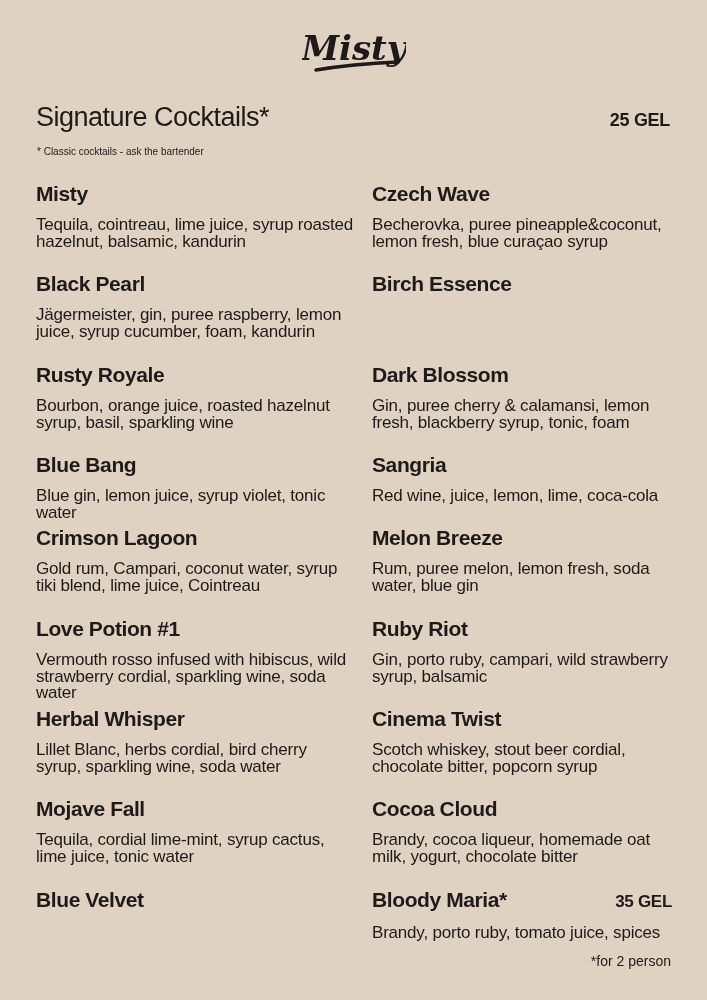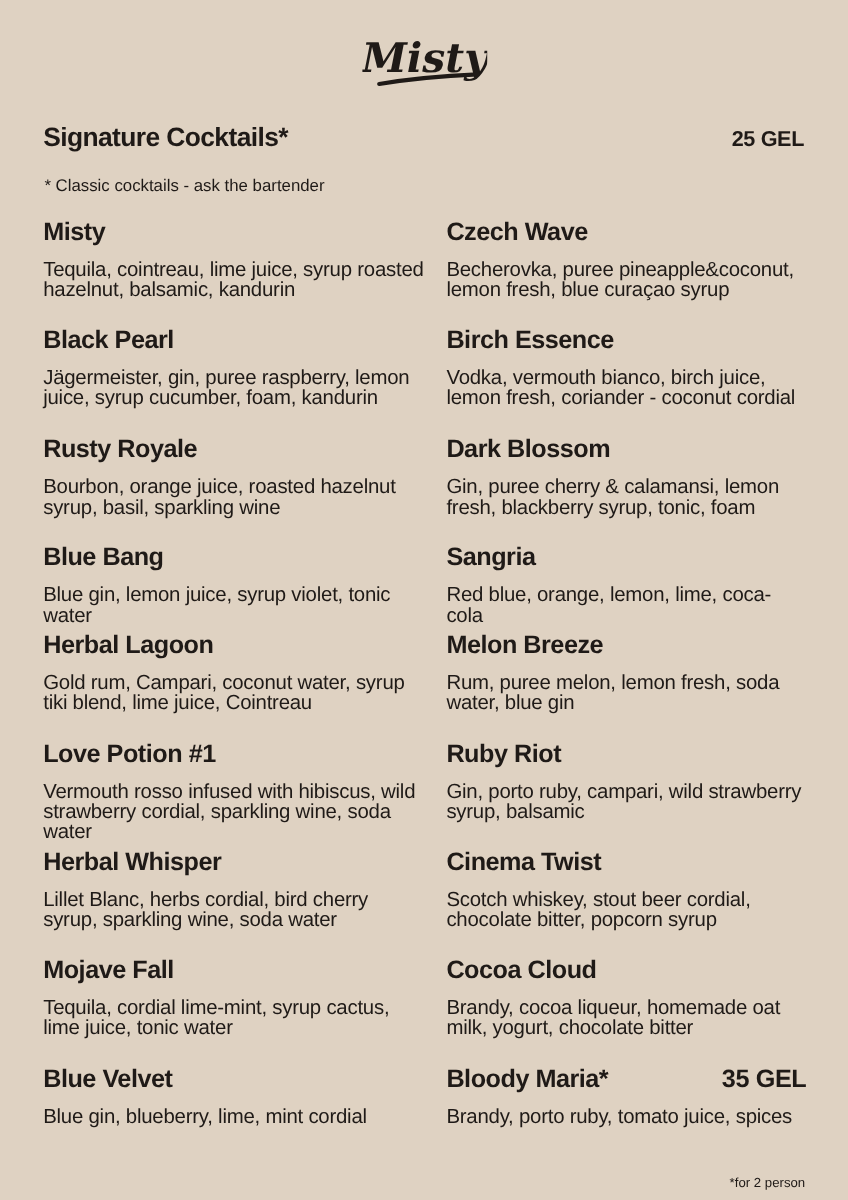--- a/index.html
+++ b/index.html
@@ -16,54 +16,53 @@
       left: 0; right: 0; top: 24px;
       text-align: center;
     }
     .logo svg { display: inline-block; }
     .header {
       position: absolute;
       left: 36px; right: 37px; top: 102px;
       display: flex; justify-content: space-between; align-items: baseline;
     }
     .title {
-      font-size: 22px; font-weight: 700; letter-spacing: -0.5px;
+      font-size: 27px; font-weight: 400; letter-spacing: -0.5px;
     }
     .price-main {
       font-size: 18px; font-weight: 700; letter-spacing: -0.3px;
     }
     .note {
       position: absolute; left: 37px; top: 146px;
-      font-size: 14px;
+      font-size: 10px;
     }
     .col {
       position: absolute; top: 180px;
       width: 320px;
     }
     .col.left { left: 36px; }
     .col.right { left: 372px; width: 300px; }
     .item {
       position: absolute; left: 0; right: 0;
     }
     .item-name {
       font-size: 21px; font-weight: 700; letter-spacing: -0.4px;
       line-height: 28px;
       display: flex; justify-content: space-between; align-items: baseline;
     }
     .item-desc {
       font-size: 17px; line-height: 16.5px; margin-top: 9px;
       letter-spacing: -0.2px;
     }
     .item-price {
-      font-size: 21px; font-weight: 700; letter-spacing: -0.3px;
+      font-size: 17px; font-weight: 700; letter-spacing: -0.3px;
     }
     .footnote {
       position: absolute; right: 36px; top: 953px;
-      font-size: 11px;
-      margin-top: 27px;
+      font-size: 14px;
     }
   </style>
 </head>
 <body>
 
 <div class="logo">
   <svg width="104" height="56" viewBox="0 0 104 56">
     <text x="52" y="36" text-anchor="middle" font-family="DejaVu Serif, serif" font-style="italic" font-weight="700" font-size="34" fill="#1f1a17">Misty</text>
     <path d="M14 46 Q50 40 96 38" stroke="#1f1a17" stroke-width="3.5" fill="none" stroke-linecap="round"></path>
   </svg>
@@ -95,21 +94,21 @@
     <div class="item-desc">Bourbon, orange juice, roasted hazelnut syrup, basil, sparkling wine</div>
   </div>
   <div class="item" style="top:271px">
     <div class="item-name">
         <span>Blue Bang</span>
       </div>
     <div class="item-desc">Blue gin, lemon juice, syrup violet, tonic water</div>
   </div>
   <div class="item" style="top:344px">
     <div class="item-name">
-        <span>Herbal Lagoon</span>
+        <span>Crimson Lagoon</span>
       </div>
     <div class="item-desc">Gold rum, Campari, coconut water, syrup tiki blend, lime juice, Cointreau</div>
   </div>
   <div class="item" style="top:435px">
     <div class="item-name">
         <span>Love Potion #1</span>
       </div>
     <div class="item-desc">Vermouth rosso infused with hibiscus, wild strawberry cordial, sparkling wine, soda water</div>
   </div>
   <div class="item" style="top:525px">
@@ -121,48 +120,46 @@
   <div class="item" style="top:615px">
     <div class="item-name">
         <span>Mojave Fall</span>
       </div>
     <div class="item-desc">Tequila, cordial lime-mint, syrup cactus, lime juice, tonic water</div>
   </div>
   <div class="item" style="top:706px">
     <div class="item-name">
         <span>Blue Velvet</span>
       </div>
-    <div class="item-desc">Blue gin, blueberry, lime, mint cordial</div>
   </div>
 </div>
 
 <div class="col right">
   <div class="item" style="top:0px">
     <div class="item-name">
         <span>Czech Wave</span>
       </div>
     <div class="item-desc">Becherovka, puree pineapple&amp;coconut, lemon fresh, blue curaçao syrup</div>
   </div>
   <div class="item" style="top:90px">
     <div class="item-name">
         <span>Birch Essence</span>
       </div>
-    <div class="item-desc">Vodka, vermouth bianco, birch juice, lemon fresh, coriander - coconut cordial</div>
   </div>
   <div class="item" style="top:181px">
     <div class="item-name">
         <span>Dark Blossom</span>
       </div>
     <div class="item-desc">Gin, puree cherry &amp; calamansi, lemon fresh, blackberry syrup, tonic, foam</div>
   </div>
   <div class="item" style="top:271px">
     <div class="item-name">
         <span>Sangria</span>
       </div>
-    <div class="item-desc">Red blue, orange, lemon, lime, coca-cola</div>
+    <div class="item-desc">Red wine, juice, lemon, lime, coca-cola</div>
   </div>
   <div class="item" style="top:344px">
     <div class="item-name">
         <span>Melon Breeze</span>
       </div>
     <div class="item-desc">Rum, puree melon, lemon fresh, soda water, blue gin</div>
   </div>
   <div class="item" style="top:435px">
     <div class="item-name">
         <span>Ruby Riot</span>

